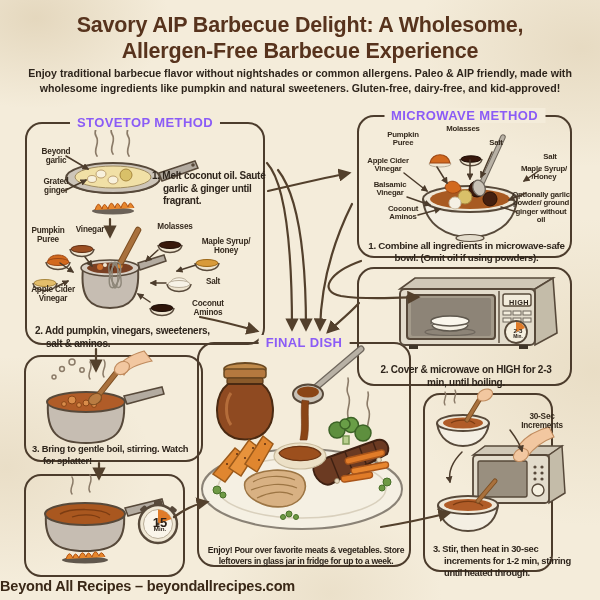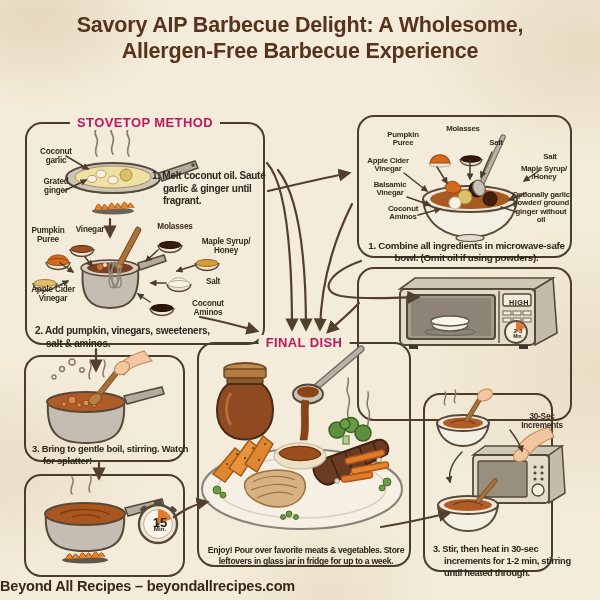--- a/index.html
+++ b/index.html
@@ -25,21 +25,21 @@
     width:566px;text-align:center;font-size:10.6px;line-height:1.38;font-weight:700;
     color:#2e251c;
   }
   .box{
     position:absolute;border:2.2px solid #4c3c2c;border-radius:17px;
     box-sizing:border-box;background:transparent;
   }
   .box-heading{
     position:absolute;top:-9px;left:50%;transform:translateX(-50%);
     background:var(--parchment,#f4ecda);padding:0 7px;white-space:nowrap;
-    font-size:13px;font-weight:700;letter-spacing:.4px;color:#be185d;z-index:35;
+    font-size:13px;font-weight:700;letter-spacing:.4px;color:#8b5cf6;z-index:35;
   }
   .ill{position:absolute;left:-2px;top:-2px;overflow:visible;z-index:20;}
   .lbl{
     position:absolute;font-size:8.2px;font-weight:700;line-height:1.08;
     text-align:center;color:#352a1e;z-index:30;letter-spacing:-.2px;
   }
   .lbl.sm{font-size:7.8px;}
   .step{
     position:absolute;font-weight:700;color:#2e251c;z-index:30;
     font-size:10px;line-height:1.26;letter-spacing:-.25px;
@@ -53,20 +53,21 @@
     font-size:14.5px;font-weight:700;color:#3a2817;letter-spacing:-.2px;
   }
   .arrows{position:absolute;left:0;top:0;z-index:40;pointer-events:none;}
 </style>
 </head>
 <body>
 
 <div class="page">
 
   <div class="title">Savory AIP Barbecue Delight: A Wholesome, Allergen-Free Barbecue Experience</div>
+  <div class="subtitle">Enjoy traditional barbecue flavor without nightshades or common allergens. Paleo &amp; AIP friendly, made with wholesome ingredients like pumpkin and natural sweeteners. Gluten-free, dairy-free, and kid-approved!</div>
 
   <section class="box" style="left:25px;top:122px;width:240px;height:223px;">
     <span class="box-heading">STOVETOP METHOD</span>
     <svg class="ill" width="240" height="223" viewBox="0 0 240 223">
 
       <g stroke="#8b7b68" stroke-width="1.7" fill="none" stroke-linecap="round">
         <path d="M72,34 C67,27 76,22 71,14 C68,9 73,6 71,2"></path>
         <path d="M88,32 C83,25 92,20 87,12 C84,7 89,4 87,0"></path>
         <path d="M104,34 C99,27 108,22 103,14 C100,9 105,6 103,2"></path>
       </g>
@@ -117,34 +118,34 @@
         <ellipse cx="182" cy="141" rx="11" ry="3.5" fill="#d89a3a" stroke="#9c6716"></ellipse>
         <path d="M142,162 C143,172 165,172 166,162" fill="#efe5d0" stroke="#57493a" stroke-width="1.5"></path>
         <path d="M145,161 C147,154 161,154 163,161 Z" fill="#f7f2e6" stroke="#b9ad98"></path>
         <ellipse cx="154" cy="162" rx="11" ry="3.5" fill="#f7f2e6" stroke="#b9ad98"></ellipse>
         <path d="M125,186 C126,196 148,196 149,186" fill="#efe5d0" stroke="#57493a" stroke-width="1.5"></path>
         <ellipse cx="137" cy="186" rx="11" ry="3.5" fill="#2e150a" stroke="#180a04"></ellipse>
         <path d="M8,161 C9,171 31,171 32,161" fill="#efe5d0" stroke="#57493a" stroke-width="1.5"></path>
         <ellipse cx="20" cy="161" rx="11" ry="3.5" fill="#e3bd6a" stroke="#a8863c"></ellipse>
       </g>
     </svg>
-    <span class="lbl" style="left:4px;top:24px;width:50px;">Coconut garlic</span>
+    <span class="lbl" style="left:4px;top:24px;width:50px;">Beyond garlic</span>
     <span class="lbl" style="left:4px;top:54px;width:50px;">Grated ginger</span>
     <div class="step" style="left:125px;top:38px;width:112px;">1. Melt coconut oil. Sauté garlic &amp; ginger until fragrant.</div>
     <span class="lbl" style="left:0px;top:103px;width:42px;">Pumpkin Puree</span>
     <span class="lbl" style="left:42px;top:102px;width:42px;">Vinegar</span>
     <span class="lbl" style="left:122px;top:99px;width:52px;">Molasses</span>
     <span class="lbl" style="left:162px;top:114px;width:74px;">Maple Syrup/ Honey</span>
     <span class="lbl" style="left:168px;top:154px;width:36px;">Salt</span>
     <span class="lbl" style="left:150px;top:176px;width:62px;">Coconut Aminos</span>
     <span class="lbl" style="left:0px;top:162px;width:52px;">Apple Cider Vinegar</span>
     <div class="step" style="left:8px;top:193px;width:170px;">2. Add pumpkin, vinegars, sweeteners, salt &amp; aminos.</div>
   </section>
 
-  <section class="box" style="left:24px;top:355px;width:161px;height:107px;">
+  <section class="box" style="left:24px;top:355px;width:179px;height:107px;">
     <svg class="ill" width="161" height="107" viewBox="0 0 161 107">
       <g stroke="#8b7b68" stroke-width="1.5" fill="none" stroke-linecap="round">
         <circle cx="38" cy="14" r="2.4"></circle>
           <circle cx="48" cy="7" r="3"></circle>
           <circle cx="58" cy="15" r="2.2"></circle>
           <circle cx="30" cy="22" r="2"></circle>
         <path d="M66,24 C62,18 70,14 66,7"></path>
           <path d="M80,22 C76,16 84,12 80,5"></path>
       </g>
       <g>
@@ -288,20 +289,21 @@
       </g>
       <g>
         <ellipse cx="103" cy="114" rx="26" ry="13" fill="#ece0c6" stroke="#c9bb9d" stroke-width="1.2"></ellipse>
         <path d="M82,111 C88,102 118,102 124,112 C120,121 86,121 82,111 Z" fill="#9c4f1d" stroke="#6b3413" stroke-width="1.2"></path>
       </g>
     </svg>
     <div class="step ctr" style="left:5px;top:193px;width:204px;font-size:8.6px;letter-spacing:-.3px;">Enjoy! Pour over favorite meats &amp; vegetables. Store leftovers in glass jar in fridge for up to a week.</div>
   </section>
 
   <section class="box" style="left:357px;top:115px;width:215px;height:143px;">
+    <span class="box-heading">MICROWAVE METHOD</span>
     <svg class="ill" width="215" height="143" viewBox="0 0 215 143">
       <g>
         <ellipse cx="83" cy="49" rx="11" ry="3" fill="#f0e6d2" stroke="#b9ad98"></ellipse>
         <path d="M73,48 C75,37 91,37 93,48 Z" fill="#d2691e" stroke="#9c4714" stroke-width="1.2"></path>
       </g>
       <g>
         <path d="M103,44 C104,53 124,53 125,44" fill="#efe5d0" stroke="#57493a" stroke-width="1.4"></path>
         <ellipse cx="114" cy="44" rx="10" ry="3.2" fill="#38180c" stroke="#1d0c04"></ellipse>
       </g>
       <g>
@@ -324,21 +326,21 @@
     <span class="lbl sm" style="left:122px;top:22px;width:30px;">Salt</span>
     <span class="lbl sm" style="left:176px;top:36px;width:30px;">Salt</span>
     <span class="lbl sm" style="left:2px;top:40px;width:54px;">Apple Cider Vinegar</span>
     <span class="lbl sm" style="left:4px;top:64px;width:54px;">Balsamic Vinegar</span>
     <span class="lbl sm" style="left:16px;top:88px;width:56px;">Coconut Aminos</span>
     <span class="lbl sm" style="left:158px;top:48px;width:54px;">Maple Syrup/ /Honey</span>
     <span class="lbl sm" style="left:152px;top:74px;width:60px;">Optionally garlic powder/ ground ginger without oil</span>
     <div class="step ctr" style="left:8px;top:115px;width:199px;font-size:9.8px;letter-spacing:-.3px;">1. Combine all ingredients in microwave-safe bowl. (Omit oil if using powders).</div>
   </section>
 
-  <section class="box" style="left:357px;top:267px;width:215px;height:154px;">
+  <section class="box" style="left:357px;top:267px;width:215px;height:119px;">
     <svg class="ill" width="215" height="119" viewBox="0 0 215 119">
       <g>
         <path d="M43,22 L58,11 L196,11 L178,22 Z" fill="#d0c8b7" stroke="#57493a" stroke-width="1.6"></path>
         <path d="M178,22 L196,11 L200,66 L178,78 Z" fill="#c4bca9" stroke="#57493a" stroke-width="1.6"></path>
         <rect x="43" y="22" width="135" height="56" rx="5" fill="#e3dccc" stroke="#57493a" stroke-width="2"></rect>
         <rect x="50" y="28" width="88" height="44" rx="3" fill="#a39a8a" stroke="#57493a" stroke-width="2"></rect>
         <rect x="54" y="31" width="80" height="38" rx="2" fill="#8d8477"></rect>
         <ellipse cx="93" cy="65" rx="25" ry="3.5" fill="none" stroke="#6f675d" stroke-width="1.2"></ellipse>
         <path d="M75,58 C77,66 109,66 111,58" fill="#f4efe3" stroke="#5f584e" stroke-width="1.4"></path>
         <path d="M73,56 q3,3 7,0 q3,3 7,0 q3,3 7,0 q3,3 7,0 q3,3 7,0" fill="#faf6ec" stroke="#5f584e" stroke-width="1"></path>
@@ -355,20 +357,21 @@
         </g>
         <circle cx="159" cy="65" r="11" fill="#f5efdf" stroke="#57493a" stroke-width="1.8"></circle>
         <path d="M159,65 L159,55 A10,10 0 0 1 168,61 Z" fill="#e07b28"></path>
         <rect x="52" y="78" width="9" height="4" fill="#3f3528"></rect>
         <rect x="162" y="78" width="9" height="4" fill="#3f3528"></rect>
       </g>
     </svg>
     <span class="tiny" style="left:146px;top:30px;width:28px;font-size:7.3px;letter-spacing:.4px;">HIGH</span>
     <span class="tiny" style="left:148px;top:59px;width:22px;font-size:6.2px;">2-3</span>
     <span class="tiny" style="left:148px;top:66px;width:22px;font-size:4.8px;">Min.</span>
+    <div class="step ctr" style="left:12px;top:87px;width:190px;">2. Cover &amp; microwave on HIGH for 2-3 min, until boiling.</div>
   </section>
 
   <section class="box" style="left:423px;top:393px;width:130px;height:179px;">
     <svg class="ill" width="151" height="179" viewBox="0 0 151 179">
       <g stroke="#8b7b68" stroke-width="1.4" fill="none" stroke-linecap="round">
         <path d="M22,12 C19,7 25,4 22,-1"></path>
           <path d="M32,10 C29,5 35,2 32,-3"></path>
       </g>
       <g>
         <path d="M14,30 C16,46 28,53 40,53 C52,53 64,46 66,30" fill="#f4efe3" stroke="#57493a" stroke-width="2"></path>

